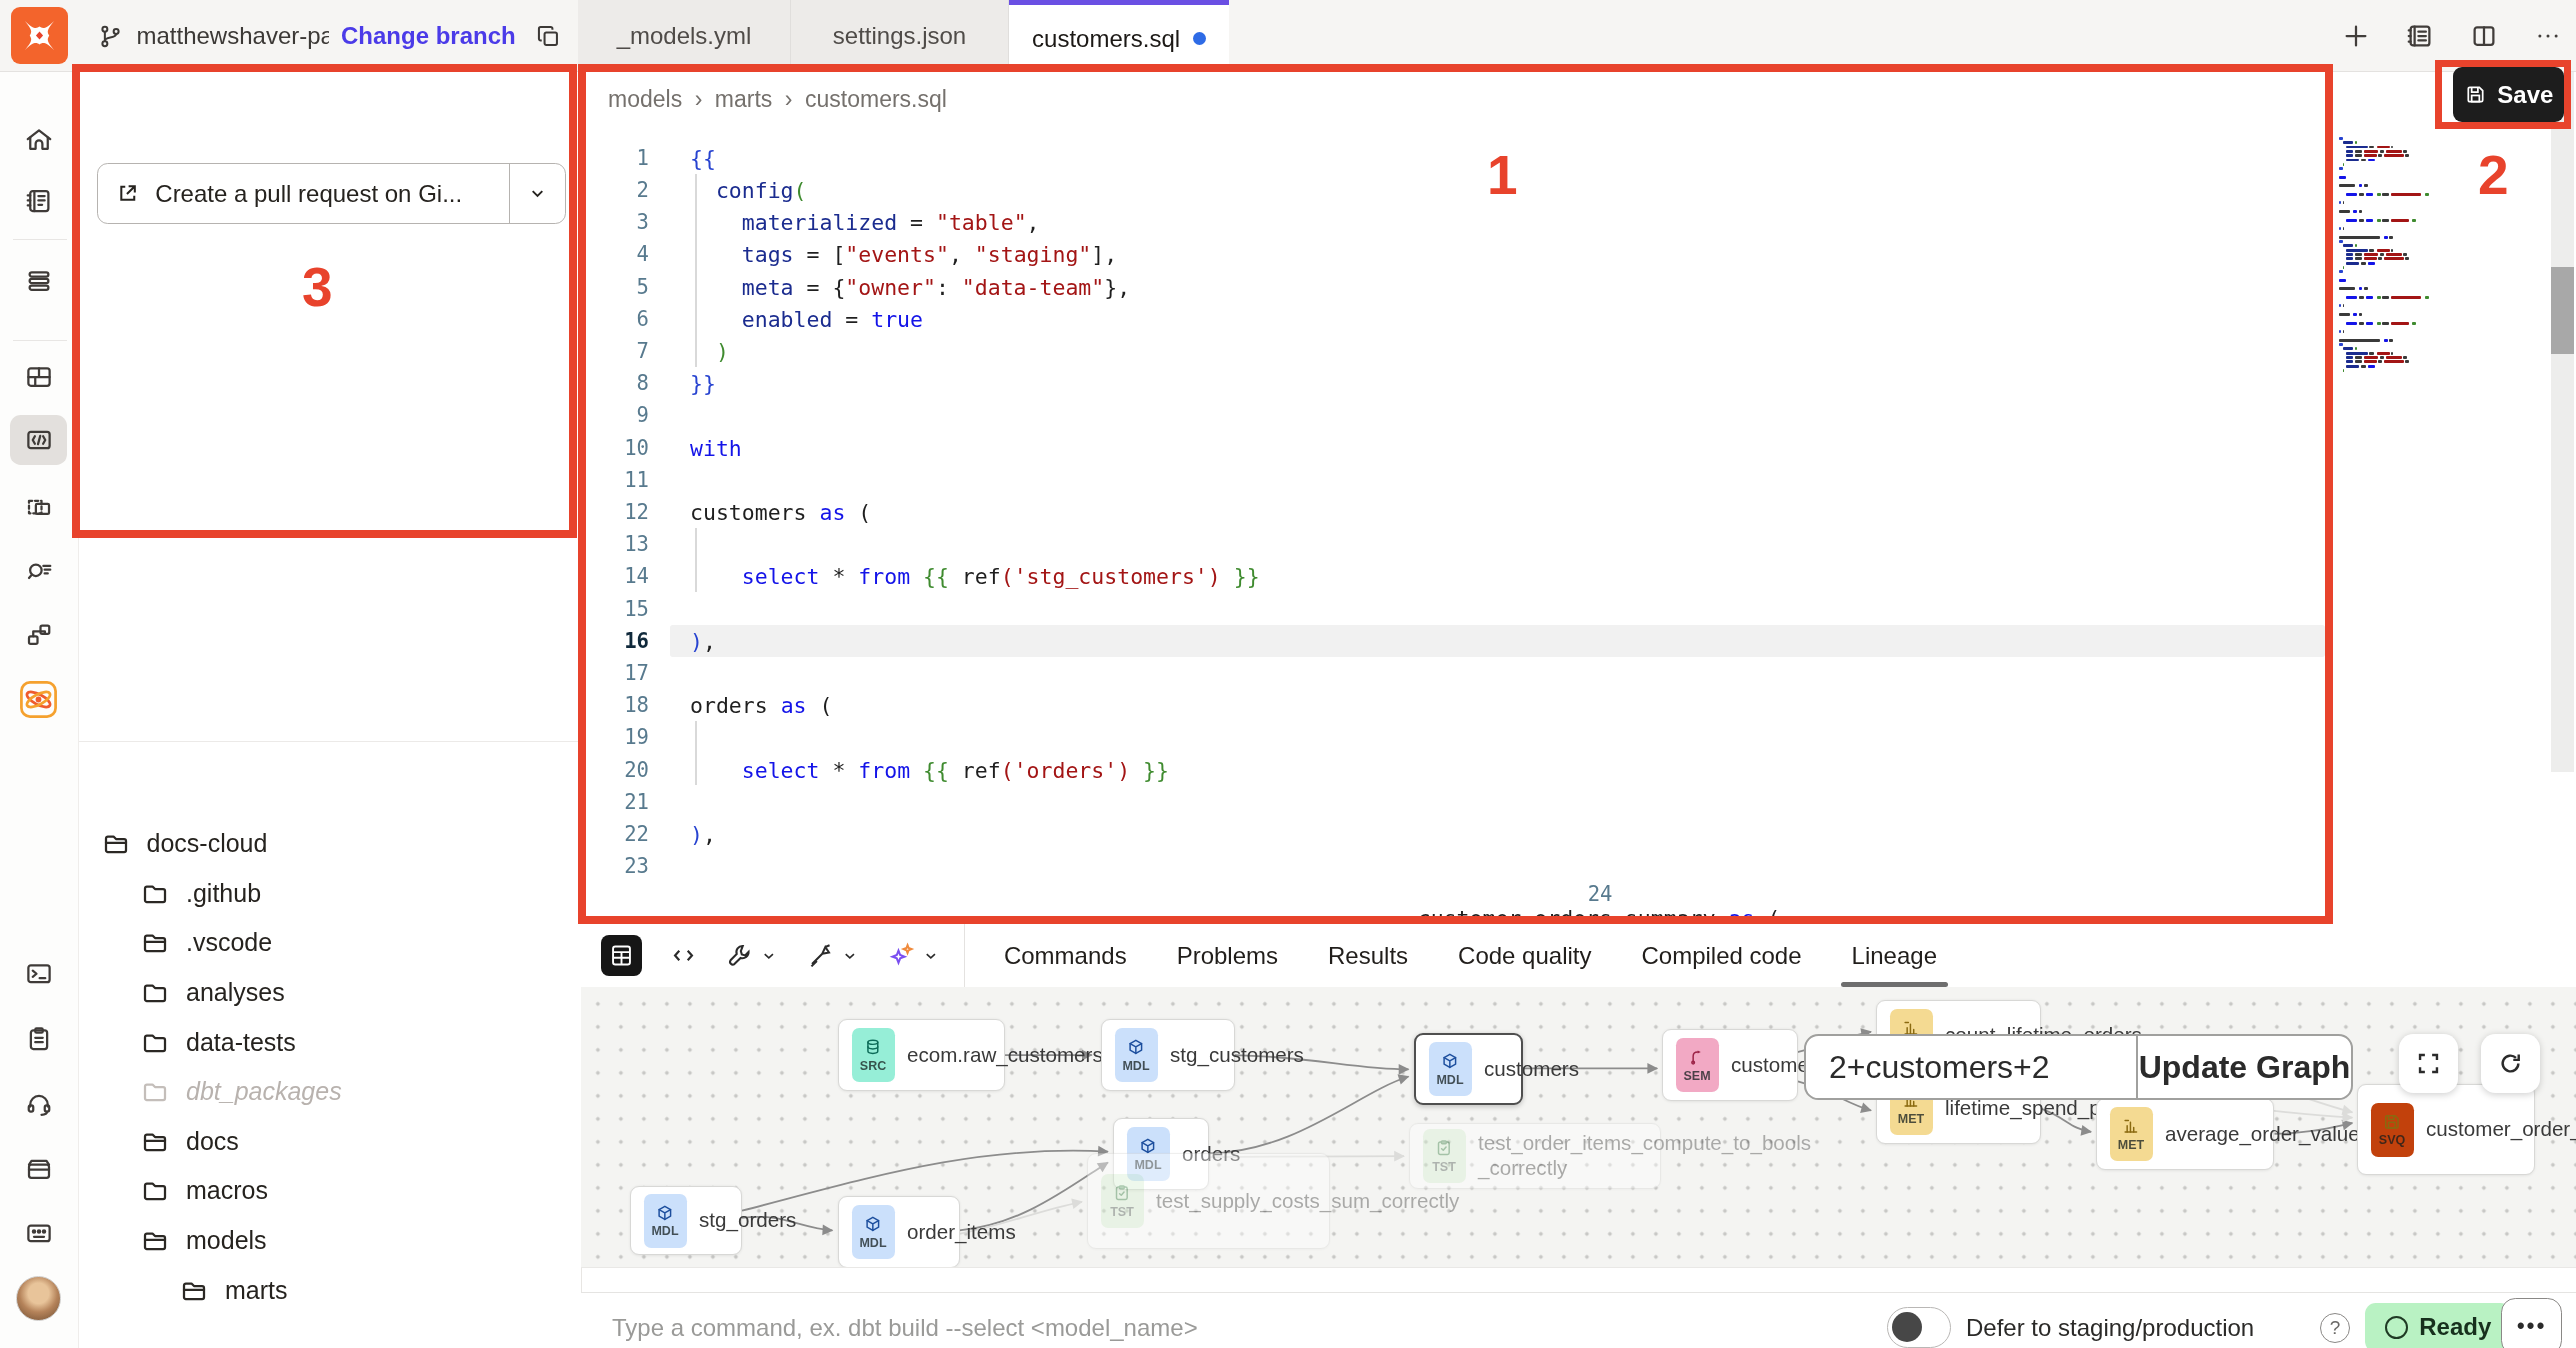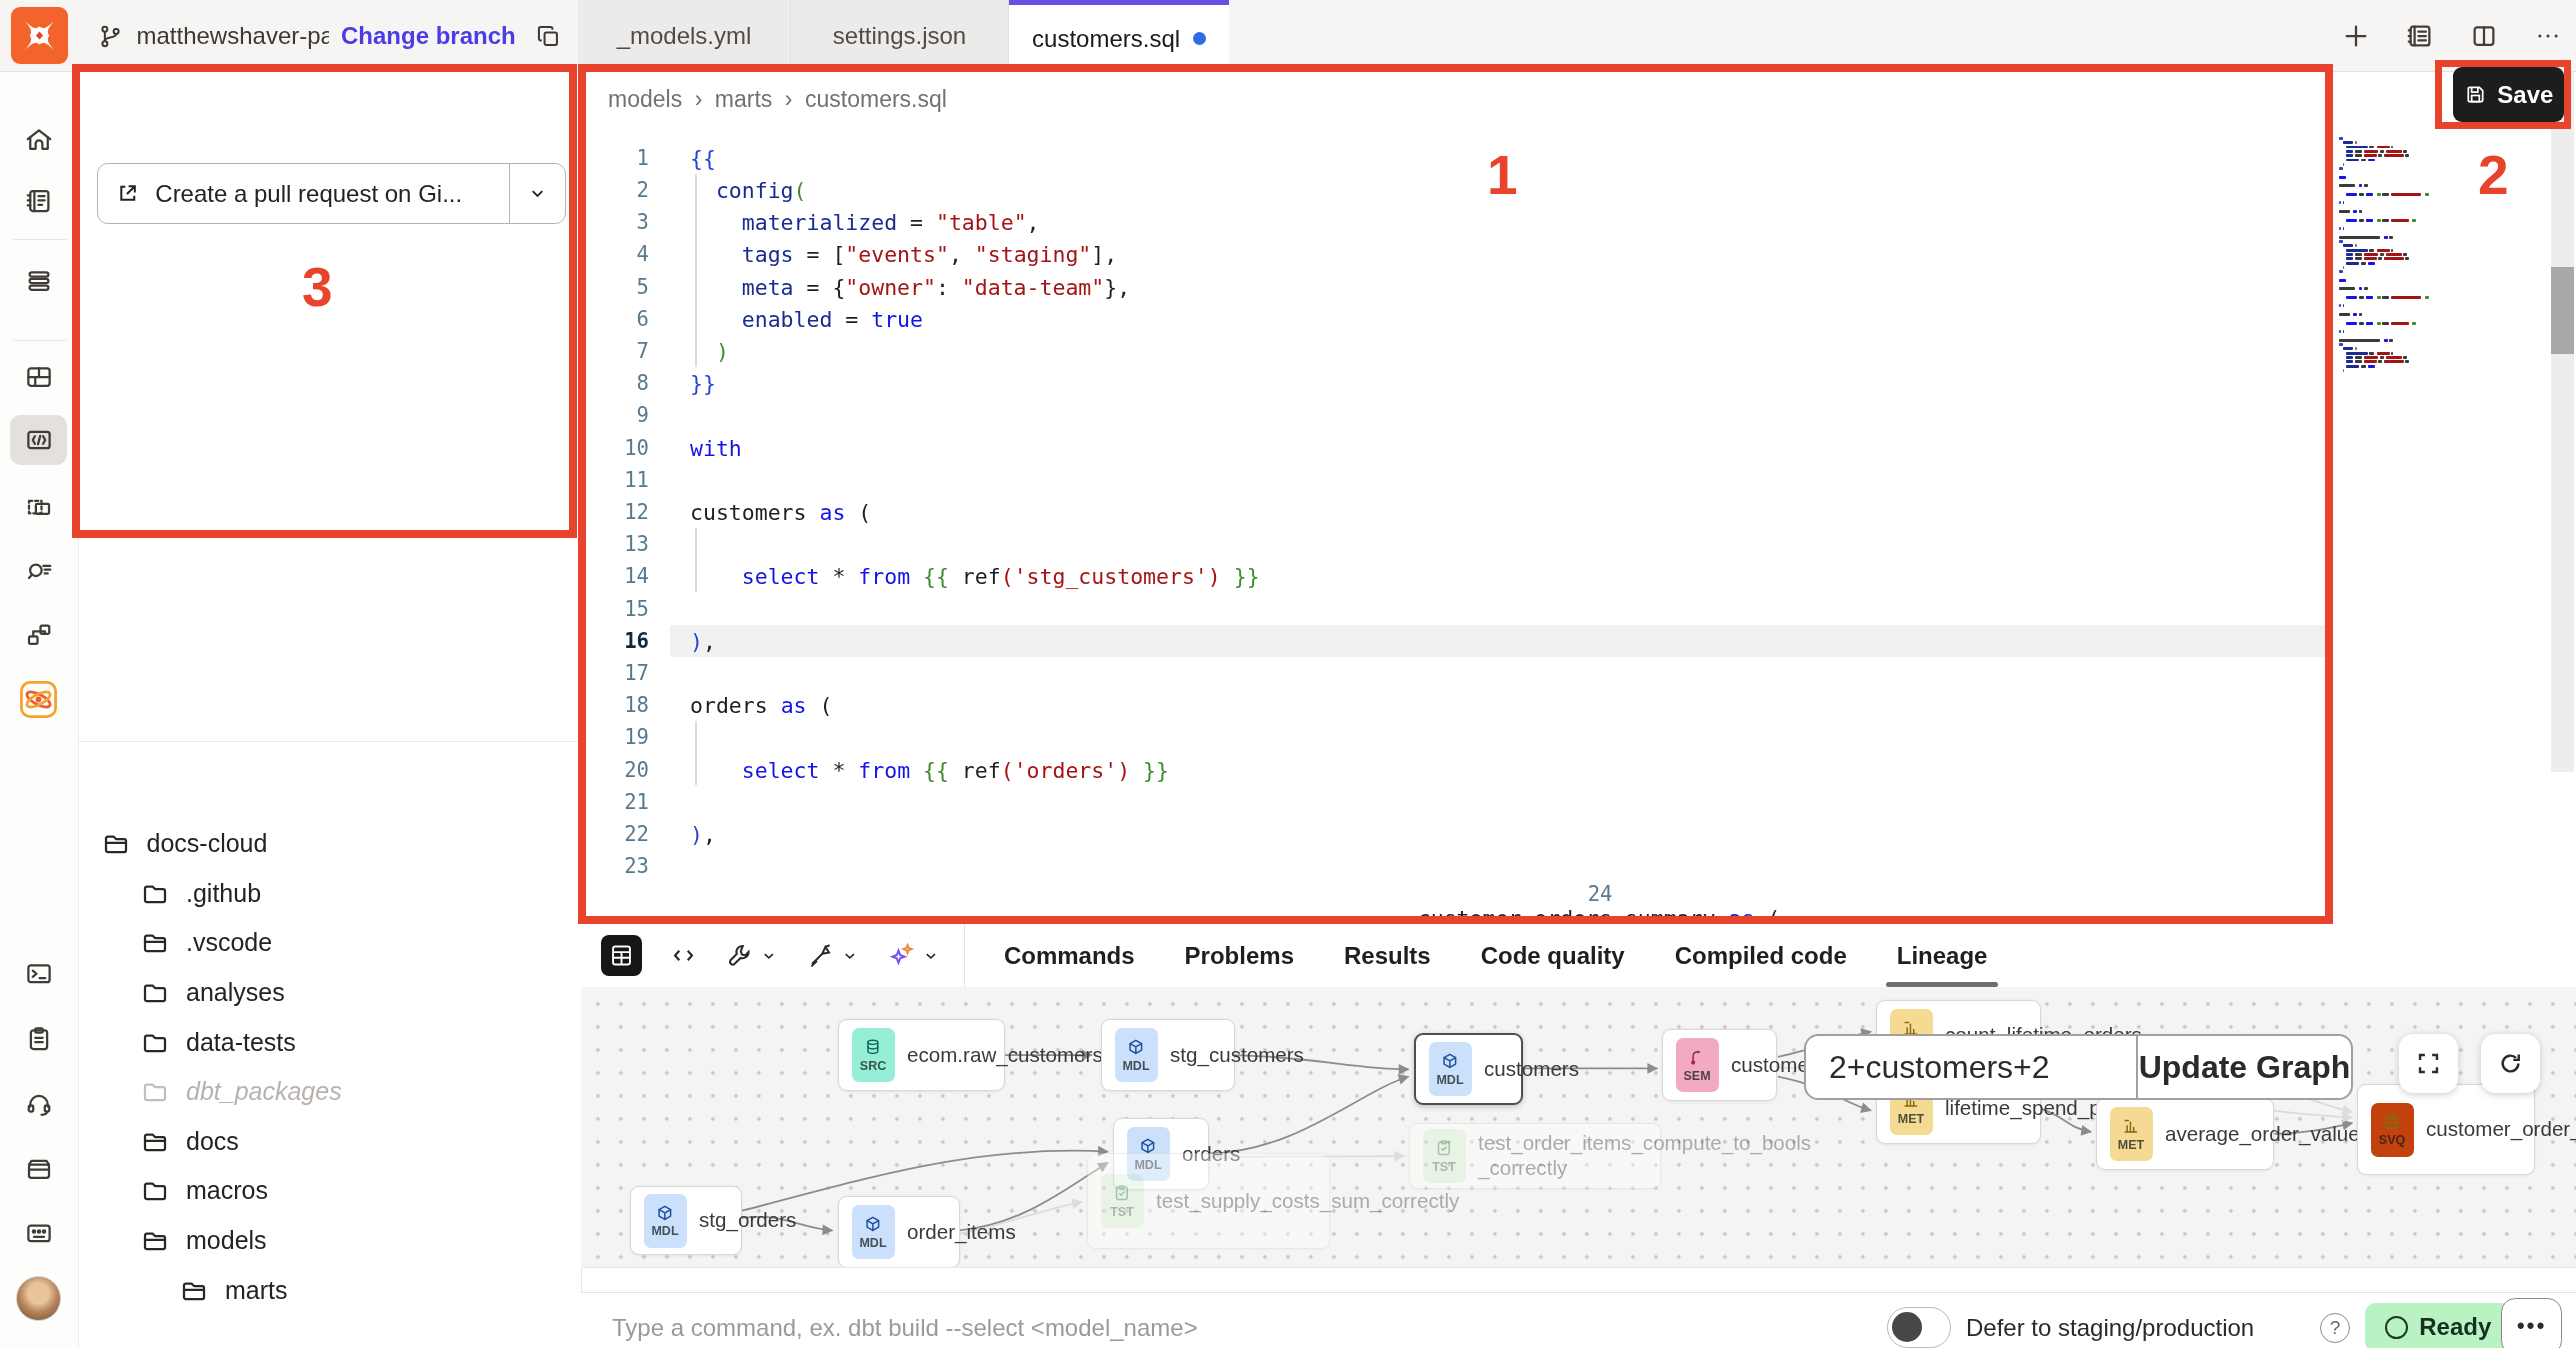--- a/index.html
+++ b/index.html
@@ -49,21 +49,21 @@
   .indent-guide{position:absolute;width:1.8px;background:#d9d9d9;left:114px;}
   #minimap{left:1758px;top:65px;width:161px;height:250px;}
   .mm-bar{position:absolute;height:2.7px;border-radius:0.9px;}
   #scroll-track{left:1970px;top:0;width:23px;height:700px;background:#ededec;}
   #scroll-thumb{left:0;top:195px;width:23px;height:87px;background:#a8a8a8;}
   #save-btn{left:2453px;top:67px;width:111px;height:55px;background:#1d1d1d;border-radius:9px;display:flex;align-items:center;justify-content:center;gap:10.7px;color:#fff;font-size:24px;font-weight:600;cursor:pointer;z-index:20;}
   
   #btoolbar{left:581px;top:924px;width:1995px;height:63px;background:#fff;display:flex;align-items:center;box-sizing:border-box;}
   #btool-icons{display:flex;align-items:center;gap:27px;padding-left:19.7px;color:#2b2b2b;}
   #btool-sep{width:0;height:63px;border-left:1.8px solid #e4e2e0;margin-left:23px;}
-  #btabs{display:flex;align-items:center;gap:50px;margin-left:39px;height:63px;font-weight:bold;}
+  #btabs{display:flex;align-items:center;gap:50px;margin-left:39px;height:63px;}
   .btab{height:63px;display:flex;align-items:center;font-size:24px;color:#211e1b;cursor:pointer;position:relative;}
   .btab.active::after{content:"";position:absolute;left:-10.7px;right:-10.7px;bottom:0;height:5.4px;background:#6e6e6e;border-radius:2.7px;}
   .blk-btn{width:41px;height:41px;background:#161616;border-radius:8px;display:flex;align-items:center;justify-content:center;}
   .tool-grp{display:flex;align-items:center;gap:5.4px;}
   
   #canvas{left:581px;top:987px;width:1995px;height:281px;background:#f4f4f2;border-bottom:1.8px solid #e9e8e6;box-sizing:border-box;background-image:radial-gradient(#c8c8c6 1.8px,transparent 2.2px);background-size:23px 23px;background-position:5.4px 5.4px;overflow:hidden;}
   #edges{left:0;top:0;}
   .lnode{position:absolute;background:#fff;border:1.8px solid #d8d8d6;border-radius:9px;box-shadow:0 0.9px 2.7px rgba(0,0,0,.07);display:flex;align-items:center;gap:12.5px;padding:0 12.5px;box-sizing:border-box;cursor:pointer;}
   .lnode.selected{border:2.7px solid #4f4f4f;box-shadow:0 1.8px 5.4px rgba(0,0,0,.2);}
   .lnode.dim{opacity:.4;}
@@ -794,21 +794,21 @@
           <div class="badge" style="background: rgb(215, 240, 210); color: rgb(47, 122, 58);">
             <svg width="19.7" height="19.7" viewBox="0 0 24 24" fill="none" stroke="currentColor" stroke-width="1.8" stroke-linecap="round" stroke-linejoin="round">
               <rect x="5.5" y="5" width="13" height="15" rx="2"></rect>
               <rect x="9" y="3.5" width="6" height="3.4" rx="1"></rect>
               <path d="M9.3 13 l2 2 3.4 -4"></path>
             </svg>
             <span class="btxt">TST</span>
           </div>
           <div class="nlabel">test_order_items_compute_to_bools _correctly</div>
         </div>
-        <div class="lnode" style="left: 1081px; top: 42px; width: 115px; height: 72px;">
+        <div class="lnode" style="left: 1081px; top: 42px; width: 136px; height: 72px;">
           <div class="badge" style="background: rgb(242, 169, 196); color: rgb(156, 35, 71);">
             <svg width="19.7" height="19.7" viewBox="0 0 24 24" fill="none" stroke="currentColor" stroke-width="1.8" stroke-linecap="round" stroke-linejoin="round">
               <path d="M7.5 19 V11 M7.5 11 Q7.5 6 13 6"></path>
               <path d="M13 4.2 L16.8 6 L13 7.8 Z" fill="currentColor" stroke="none"></path>
               <circle cx="7.5" cy="19" r="1.6"></circle>
             </svg>
             <span class="btxt">SEM</span>
           </div>
           <div class="nlabel">customers</div>
         </div>

